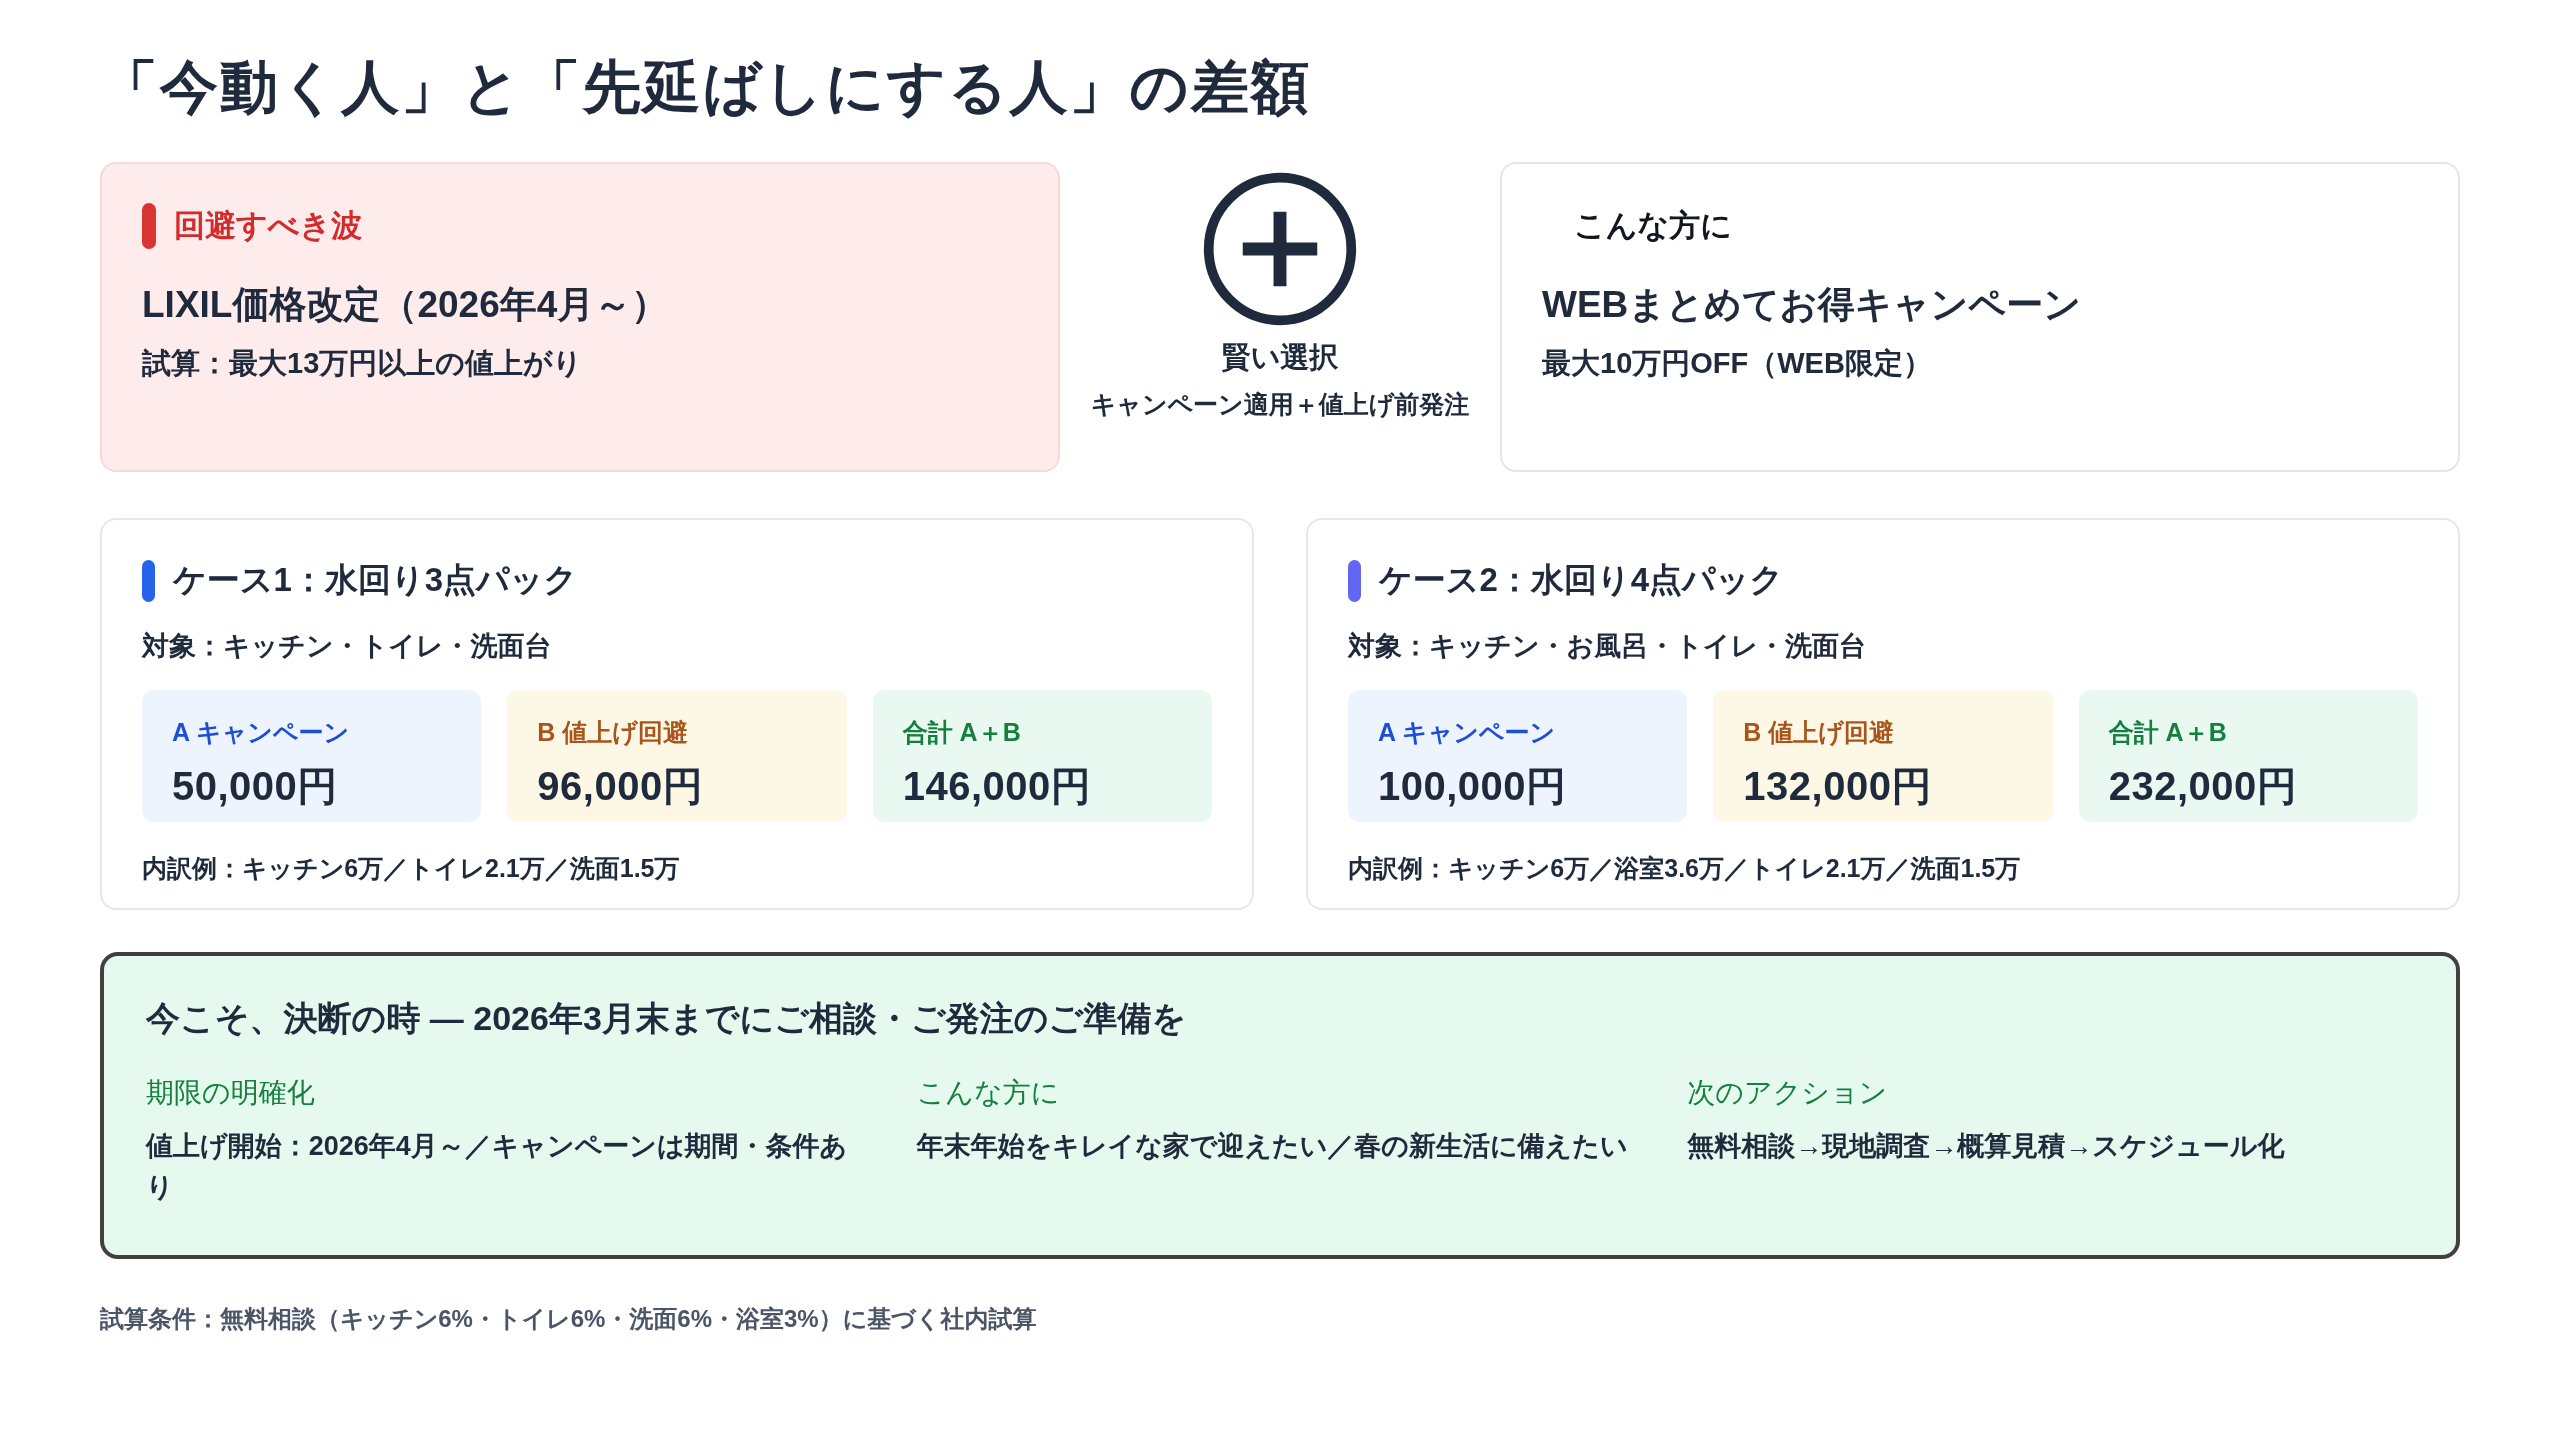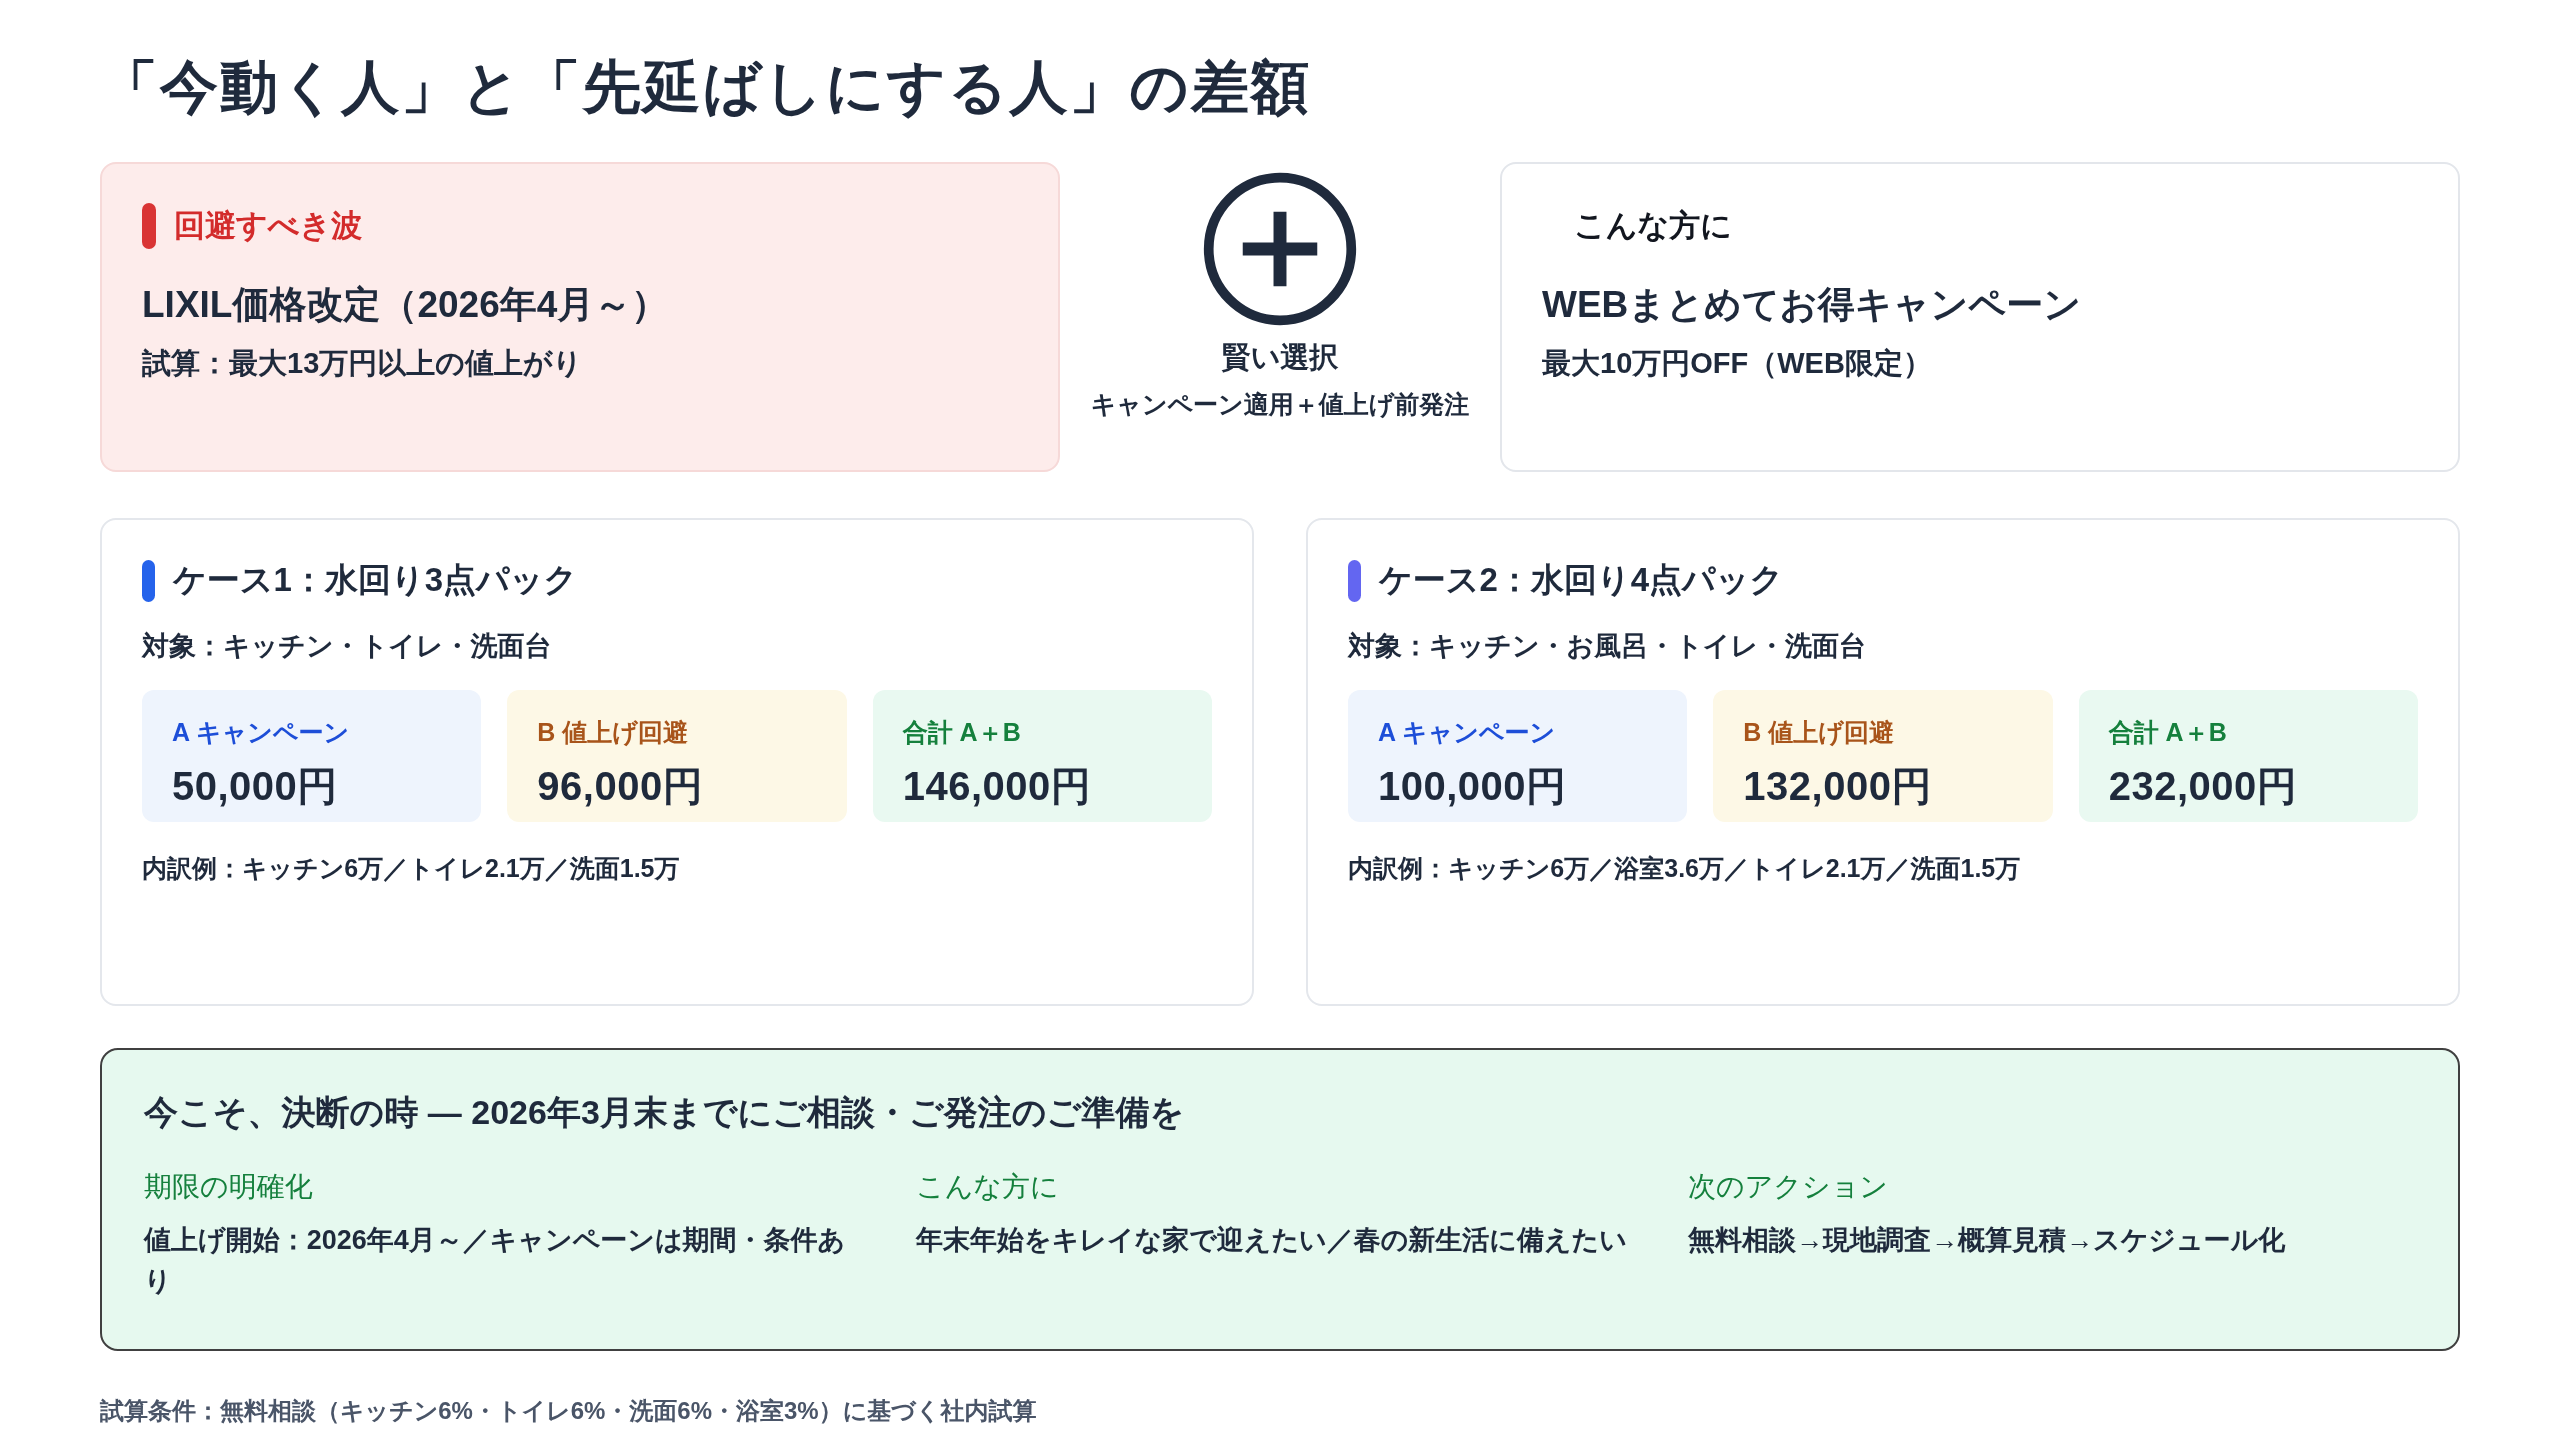--- a/index.html
+++ b/index.html
@@ -105,21 +105,21 @@
   }
 
   
   .case-row{
     display:flex;
     gap:52px;
     margin-top:46px;
   }
   .case-card{
     flex:1 1 0;
-    height:488px;
+    height:392px;
     border:2px solid #e4e7ec;
     border-radius:16px;
     padding:38px 40px;
     background:#ffffff;
   }
   .case-title-row{
     display:flex;align-items:center;gap:18px;height:46px;
   }
   .case-bar{width:13px;height:42px;border-radius:7px;flex:0 0 auto;}
   .case-title{font-size:33px;font-weight:800;color:#1f2a3c;}
@@ -150,21 +150,21 @@
   }
   .case-breakdown{
     margin-top:30px;
     font-size:25px;font-weight:800;color:#1f2a3c;
   }
 
   
   .cta-card{
     margin-top:42px;
     background:#e6f9ef;
-    border:2px solid #404040;
+    border:4px solid #404040;
     border-radius:18px;
     padding:40px 42px 46px 42px;
     min-height:272px;
   }
   .cta-title{
     font-size:34px;font-weight:800;color:#1f2a3c;
   }
   .cta-columns{
     display:grid;
     grid-template-columns:1fr 1fr 1fr;

